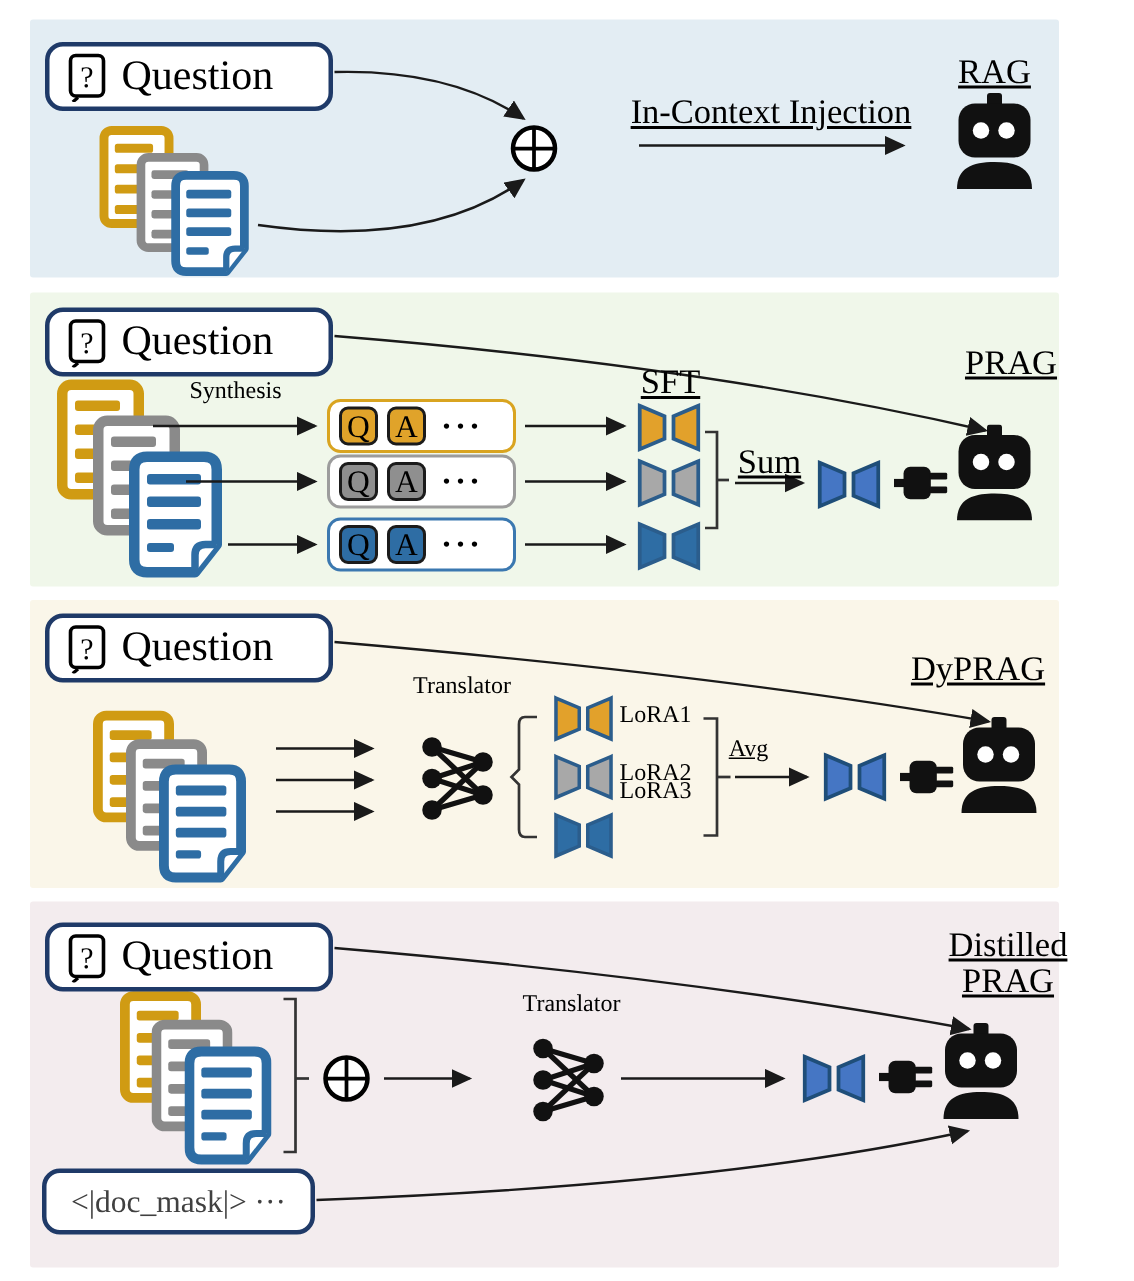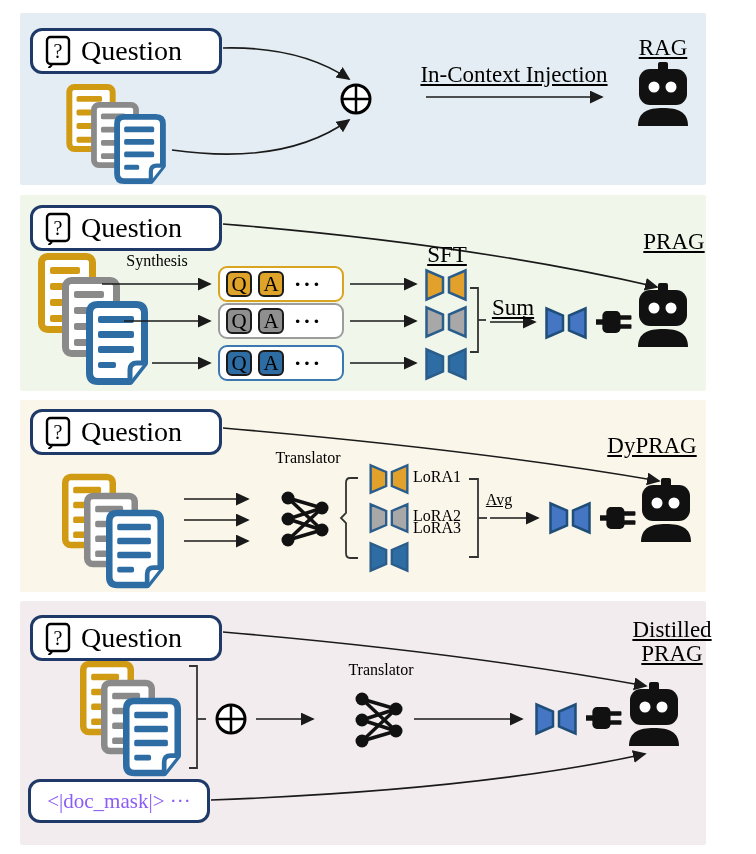--- a/index.html
+++ b/index.html
@@ -24,21 +24,21 @@
   .qa-row.gray{border-color:#9C9C9C;}
   .qa-row.blue{border-color:#3B78B0;}
   .qa-sq{width:26px;height:26px;border:2px solid #1b1b1b;border-radius:6px;display:flex;
          align-items:center;justify-content:center;font-size:21px;color:#000;box-sizing:border-box;}
   .qa-row.orange .qa-sq{background:#E0A32A;}
   .qa-row.gray .qa-sq{background:#8F8F8F;}
   .qa-row.blue .qa-sq{background:#2E6DA4;}
   .qa-dots{font-size:22px;font-weight:bold;letter-spacing:2px;color:#000;margin-left:4px;}
   .maskbox{position:absolute;left:28px;top:779px;width:182px;height:44px;background:#fff;
            border:3px solid #1F3A68;border-radius:12px;box-sizing:border-box;display:flex;
-           align-items:center;justify-content:center;font-size:21px;color:#8b5cf6;}
+           align-items:center;justify-content:center;font-size:21px;color:#404040;}
 </style>
 </head>
 <body>
 
 <div class="canvas">
 
   <div class="panel" id="panel-rag"></div>
   <div class="panel" id="panel-prag"></div>
   <div class="panel" id="panel-dyprag"></div>
   <div class="panel" id="panel-distilled"></div>

